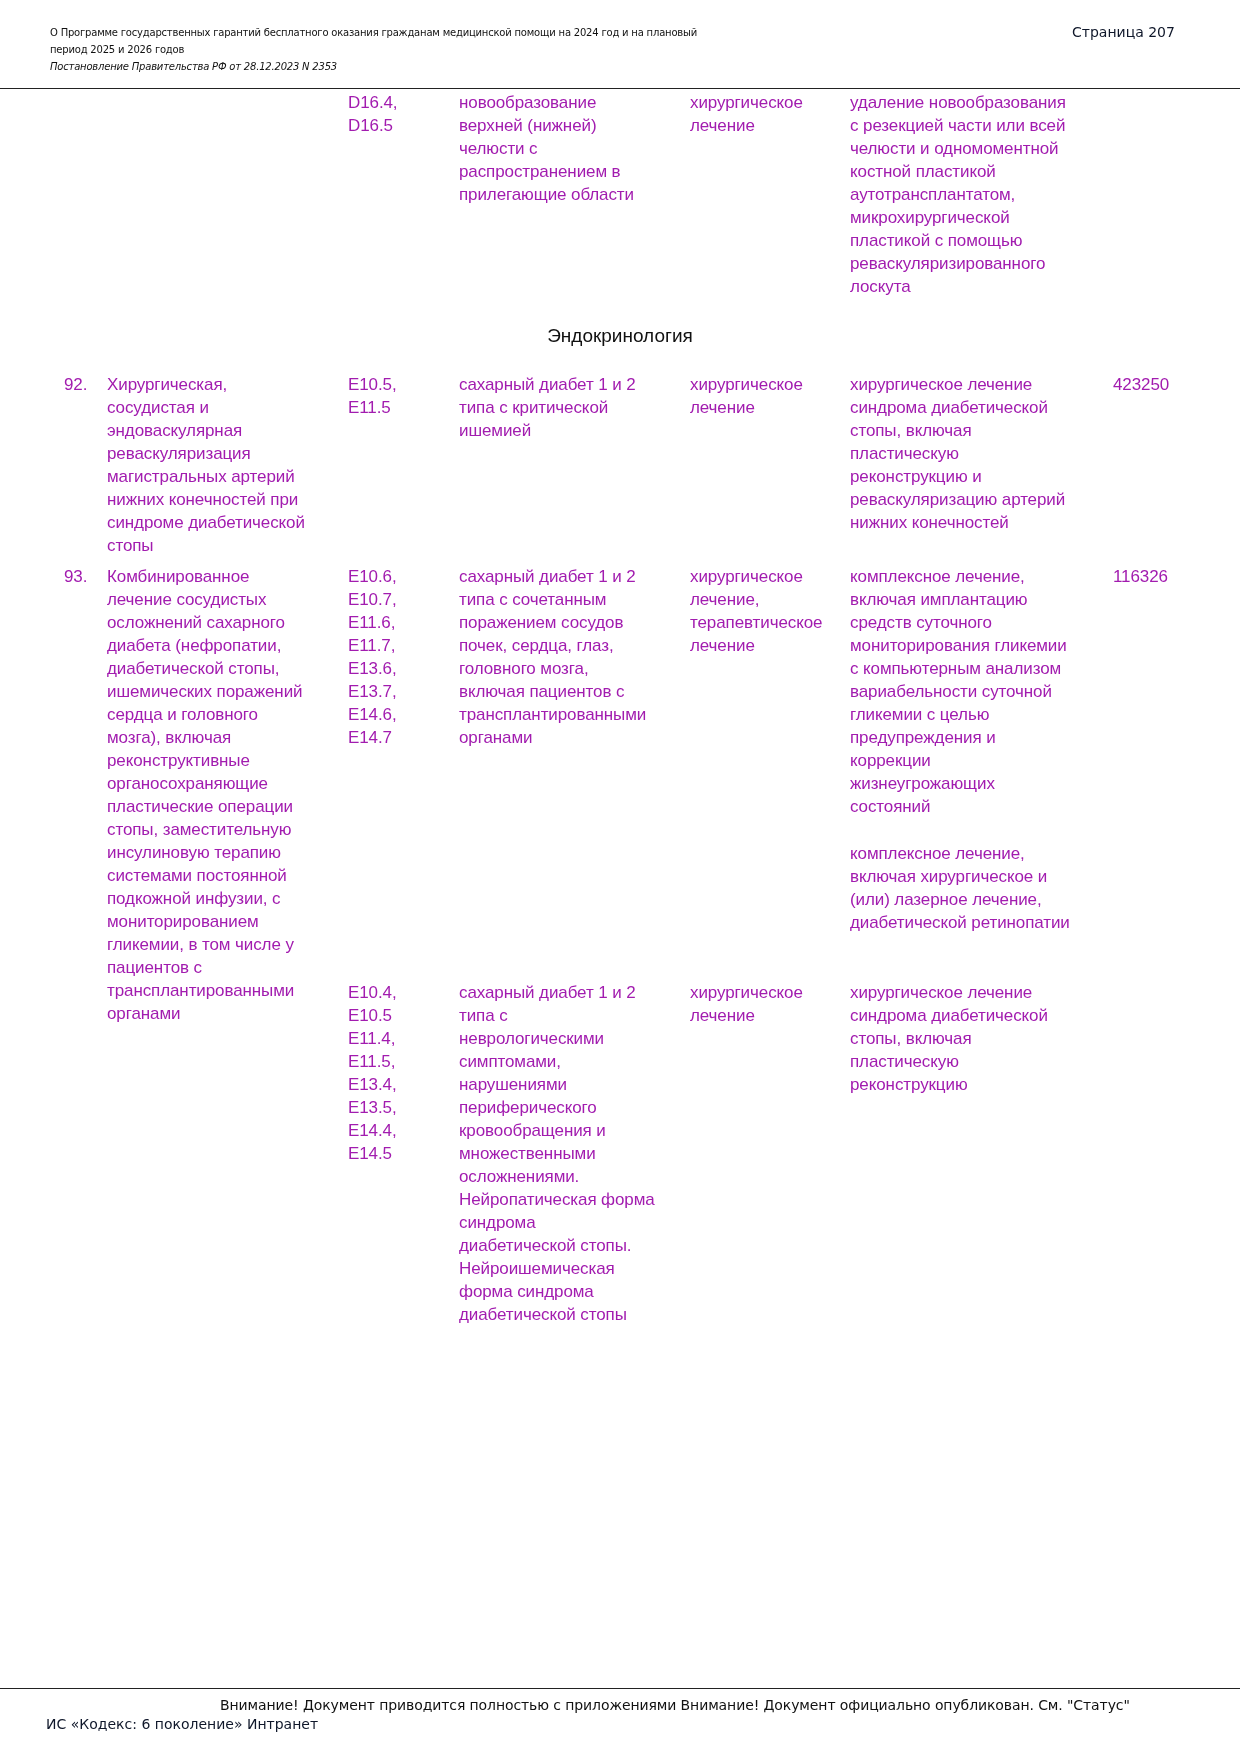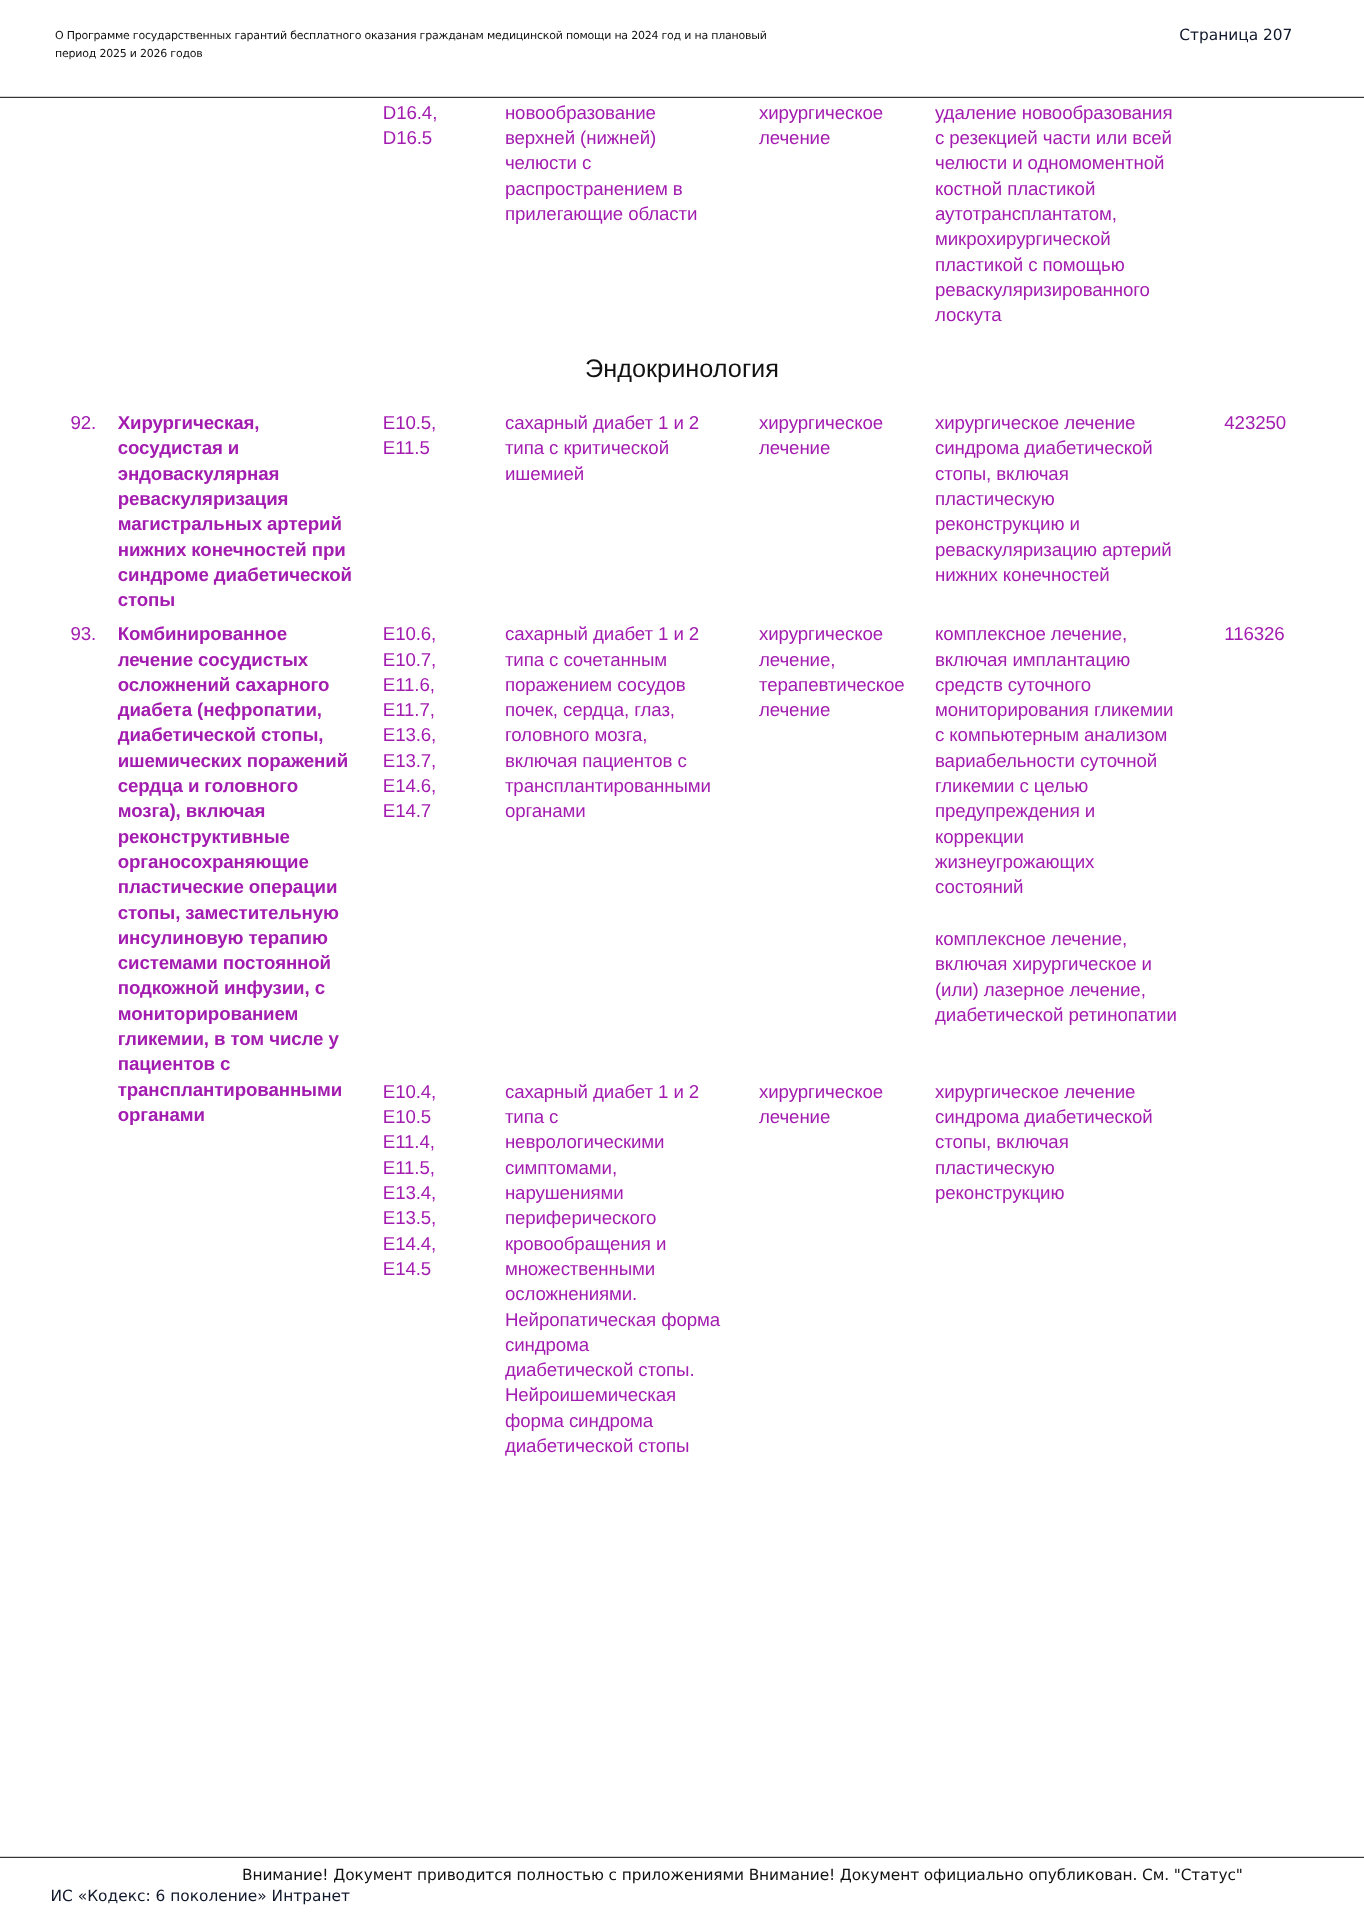--- a/index.html
+++ b/index.html
@@ -7,34 +7,35 @@
   .hdr { position: absolute; left: 50px; top: 24px; width: 1000px; font-family: "DejaVu Sans", sans-serif; font-size: 10px; line-height: 17px; color: #111; letter-spacing: -0.2px; }
   .hdr .it { font-style: italic; }
   .pageno { position: absolute; left: 1072px; top: 24px; font-family: "DejaVu Sans", sans-serif; font-size: 14px; line-height: 17px; color: #0f172a; }
   .rule-top { position: absolute; left: 0; top: 88px; width: 1240px; height: 0; border-top: 1.5px solid #222; }
   .rule-bot { position: absolute; left: 0; top: 1688px; width: 1240px; height: 0; border-top: 1.5px solid #222; }
   .ftr1 { position: absolute; left: 220px; top: 1697px; font-family: "DejaVu Sans", sans-serif; font-size: 14px; line-height: 17px; color: #111; letter-spacing: -0.1px; }
   .ftr2 { position: absolute; left: 46px; top: 1716px; font-family: "DejaVu Sans", sans-serif; font-size: 14px; line-height: 17px; color: #0f172a; }
 
   .t { position: absolute; font-family: "Liberation Sans", sans-serif; font-size: 17px; line-height: 23px; color: #a21caf; white-space: pre-line; letter-spacing: -0.1px; }
   .c-num { left: 64px; }
-  .c-name { left: 107px; width: 235px; font-weight: bold; }
+  .c-name { left: 107px; width: 235px; }
   .c-code { left: 348px; width: 100px; }
   .c-model { left: 459px; width: 230px; }
   .c-type { left: 690px; width: 160px; }
   .c-method { left: 850px; width: 260px; }
   .c-cost { left: 1113px; }
-  .section { position: absolute; left: 0; width: 1240px; text-align: center; top: 324px; font-family: "Liberation Sans", sans-serif; font-size: 23px; line-height: 23px; color: #111; }
+  .section { position: absolute; left: 0; width: 1240px; text-align: center; top: 324px; font-family: "Liberation Sans", sans-serif; font-size: 19px; line-height: 23px; color: #111; }
 </style>
 </head>
 <body>
 
 <div class="hdr">
   <div>О Программе государственных гарантий бесплатного оказания гражданам медицинской помощи на 2024 год и на плановый</div>
   <div>период 2025 и 2026 годов</div>
+  <div class="it">Постановление Правительства РФ от 28.12.2023 N 2353</div>
 </div>
 <div class="pageno">Страница 207</div>
 <div class="rule-top"></div>
 
 <div>
   <div class="t c-code" style="top:91px">D16.4,
 D16.5</div>
   <div class="t c-model" style="top:91px">новообразование
 верхней (нижней)
 челюсти с

